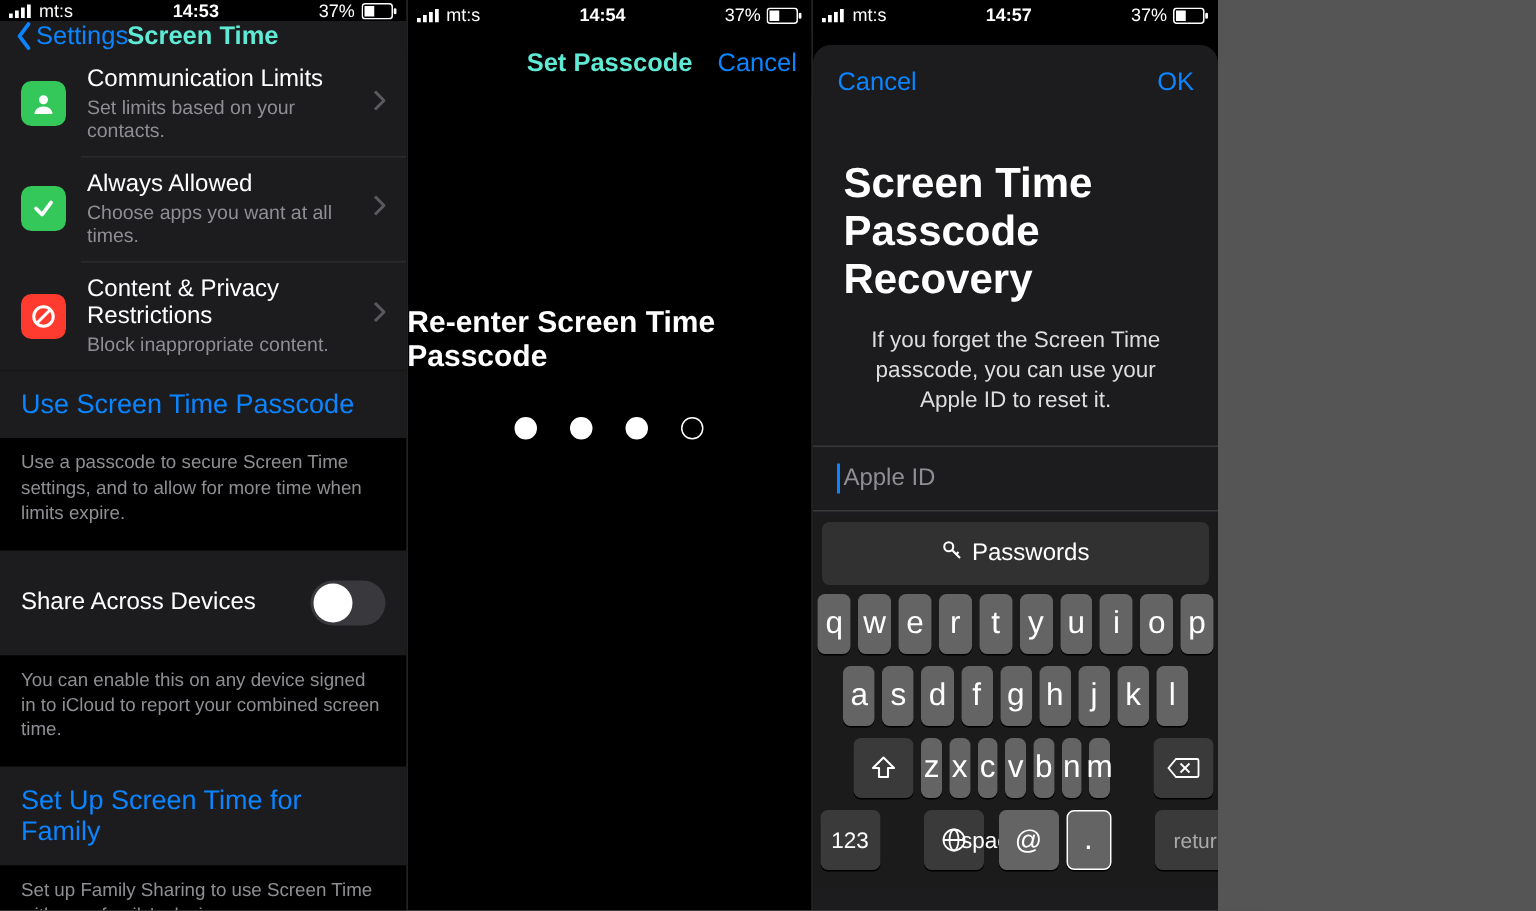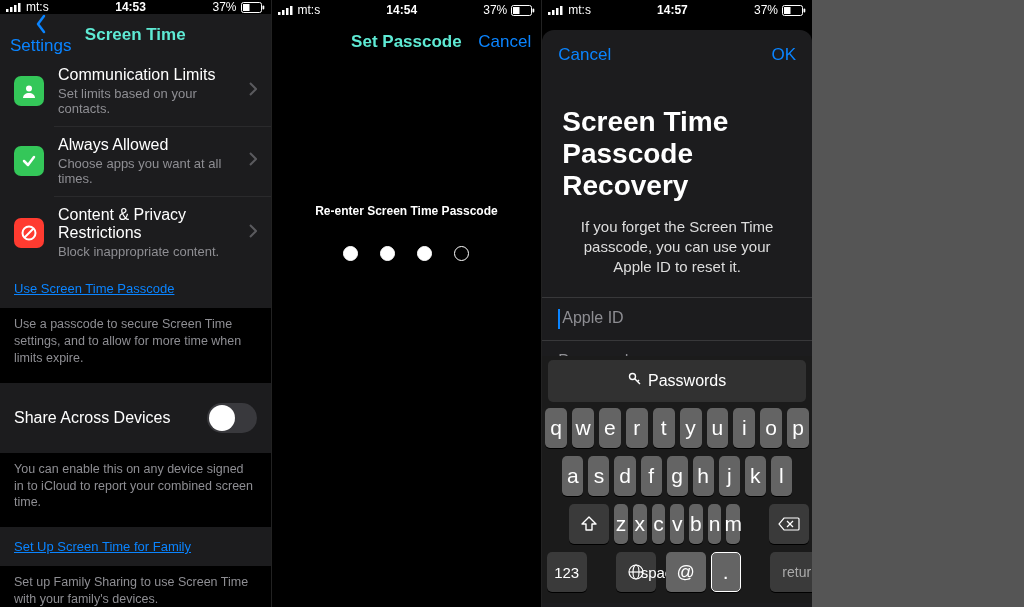--- a/index.html
+++ b/index.html
@@ -11,62 +11,62 @@
   
   .status-bar { height: 20px; color: #fff; font-size: 12px; display: flex; align-items: center; justify-content: space-between; padding: 0 6px; }
   .sb-left, .sb-right { display: flex; align-items: center; gap: 4px; }
   .sb-center { font-weight: 600; }
   .signal-icon svg, .battery-icon svg { display: block; }
 
   
   .nav-bar { height: 44px; display: flex; align-items: center; justify-content: space-between; padding: 0 10px; background: #1c1c1e; }
   .nav-bar.dark { background: #000; }
   .nav-title { color: #5eead4; font-size: 17px; font-weight: 700; position: absolute; left:0; right:0; text-align:center; pointer-events:none; }
-  .nav-left, .nav-right { color: #0a84ff; font-size: 17px; display:flex; align-items:center; gap:2px; z-index:1;flex-direction:column; }
+  .nav-left, .nav-right { color: #0a84ff; font-size: 17px; display:flex; align-items:center; gap:2px; z-index:1; }
   .nav-left svg { width:12px; height:20px; }
 
   
   .list { background: #000; }
   .cell { background: #1c1c1e; display:flex; align-items:center; padding: 10px 14px; gap: 14px; position:relative; }
   .cell + .cell::before { content:""; position:absolute; top:0; left:54px; right:0; height:1px; background:#2a2a2c; }
   .cell-icon { width:30px; height:30px; border-radius:7px; display:flex; align-items:center; justify-content:center; flex-shrink:0; }
   .green-bg { background:#34c759; }
   .red-bg { background:#ff3b30; }
   .cell-text { flex:1; display:flex; flex-direction:column; gap:2px; }
   .cell-title { color:#fff; font-size:16px; }
   .cell-sub { color:#8e8e93; font-size:13px; }
   .chevron { color:#5a5a5e; }
   .spacer { height:26px; background:#000; }
-  .link-cell { background:#1c1c1e; padding: 12px 14px; font-size: 13px; text-decoration: underline; }
+  .link-cell { background:#1c1c1e; padding: 12px 14px; font-size: 18px; }
   .link-blue { color:#0a84ff; }
   .link-red { color:#ff453a; }
   .footer-text { color:#8e8e93; font-size:12.5px; padding: 8px 14px 16px; line-height:1.35; background:#000; }
   .toggle-cell { background:#1c1c1e; padding:20px 14px; display:flex; align-items:center; justify-content:space-between; font-size:16px; }
   .toggle { width:50px; height:30px; background:#39393d; border-radius:15px; position:relative; }
   .toggle .knob { width:26px; height:26px; background:#fff; border-radius:50%; position:absolute; top:2px; left:2px; }
 
   
   .passcode-area { flex:1; display:flex; flex-direction:column; align-items:center; justify-content:flex-start; padding-top:140px; }
-  .passcode-prompt { font-size:12px; font-weight:600; margin-bottom:28px; }
+  .passcode-prompt { font-size:20px; font-weight:600; margin-bottom:28px; }
   .dots { display:flex; gap:22px; }
   .dot { width:15px; height:15px; border-radius:50%; border:1.5px solid #fff; }
   .dot.filled { background:#fff; }
 
   
   .modal-sheet { position:absolute; top:30px; left:0; right:0; bottom:0; background:#1c1c1e; border-radius:12px 12px 0 0; display:flex; flex-direction:column; }
   .modal-nav { height:50px; display:flex; align-items:center; justify-content:space-between; padding:0 16px; font-size:17px; color:#0a84ff; }
   .modal-title { color:#fff; font-size:28px; font-weight:700; padding: 26px 20px 14px; line-height:1.15; }
   .modal-desc { color:#ddd; font-size:15px; text-align:center; padding: 0 24px 20px; line-height:1.35; }
   .input-row { border-top:1px solid #38383a; padding: 11px 16px; font-size:16px; color:#8e8e93; position:relative; }
   .input-row:last-of-type { border-bottom:1px solid #38383a; }
   .cursor { display:inline-block; width:2px; height:20px; background:#0a84ff; vertical-align:middle; margin-right:2px; }
   .forgot-link { color:#0a84ff; font-size:15px; text-align:center; padding:22px 0; }
 
   
-  .keyboard { position:absolute; bottom:4px; left:0; right:0; background:#1b1b1b; padding:4px 3px 3px; }
+  .keyboard { position:absolute; bottom:16px; left:0; right:0; background:#1b1b1b; padding:4px 3px 3px; }
   .kb-suggest { height:42px; display:flex; align-items:center; justify-content:center; gap:6px; color:#fff; font-size:16px; background:#313131; border-radius:5px; margin:0 3px 6px; }
   .kb-row { display:flex; gap:5px; justify-content:center; margin-bottom:8px; }
   .key { background:#646464; color:#fff; border-radius:5px; height:40px; display:flex; align-items:center; justify-content:center; font-size:21px; flex:1; min-width:0; box-shadow: 0 1px 0 #000; }
   .key.dark { background:#3a3a3a;margin-left:24px; }
   .kb-row.r2 { padding: 0 17px; }
   .key.shift, .key.back { flex: 0 0 40px; font-size:17px; }
   .kb-row.r4 .key.num { flex:0 0 40px; font-size:15px; }
   .kb-row.r4 .key.globe { flex:0 0 40px; }
   .kb-row.r4 .key.space { flex:1; font-size:15px; }
   .kb-row.r4 .key.at { flex:0 0 40px; font-size:18px; }

